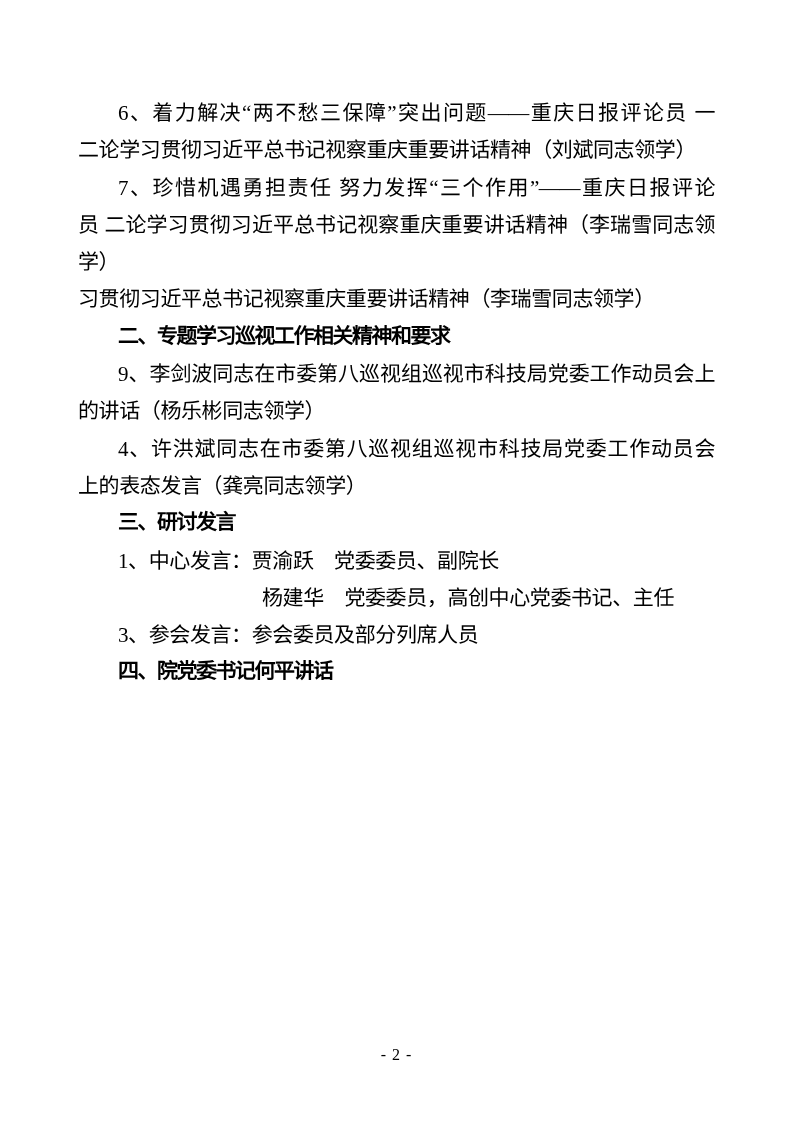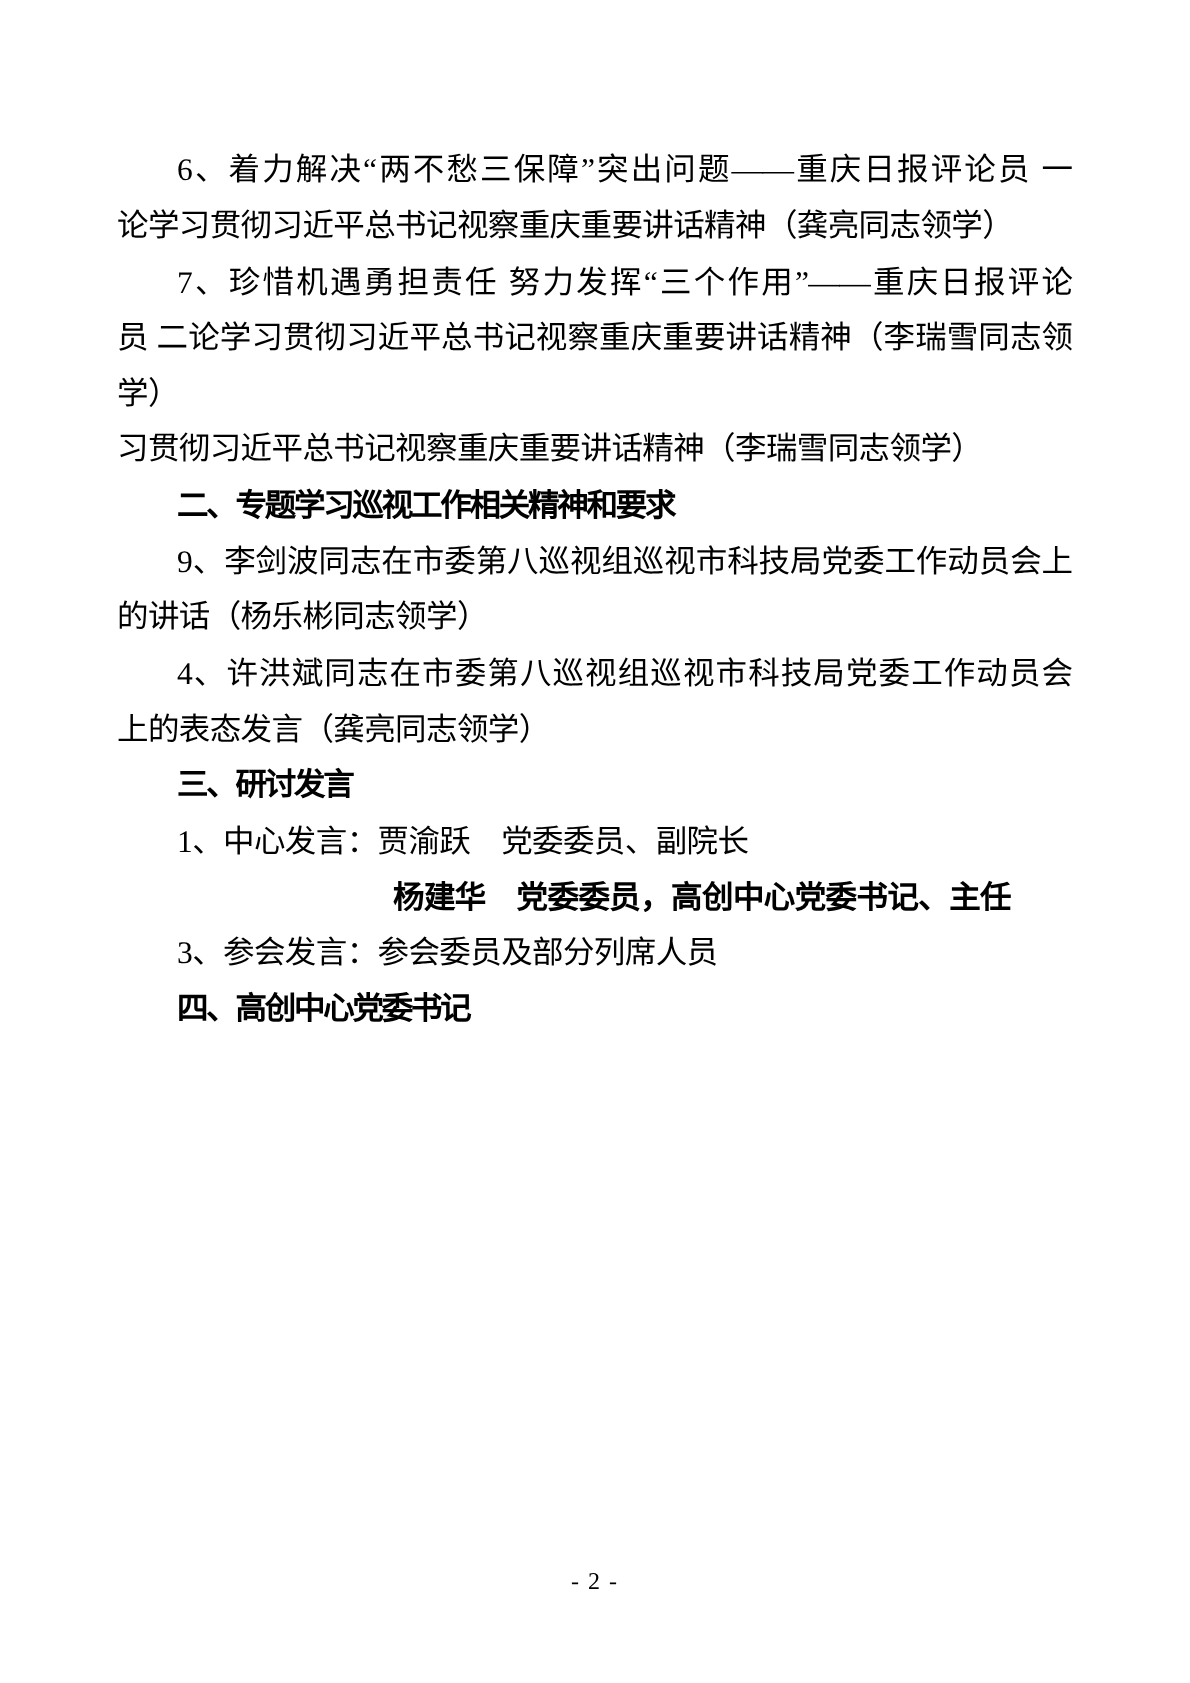--- a/index.html
+++ b/index.html
@@ -35,27 +35,26 @@
     padding: 0;
   }
   .line.indent {
     text-indent: 40px;
   }
   .line.stretch {
     text-align: justify;
     text-align-last: justify;
   }
   .block.heading .line {
-    font-family: Liberation Sans, sans-serif;
+    font-family: Liberation Mono, monospace;
     font-weight: 700;
     letter-spacing: -1.5px;
   }
   .line.speaker2 {
     padding-left: 184px;
-    font-weight: bold;
   }
   .footer {
     position: absolute;
     left: 0;
     right: 0;
     top: 1046px;
     text-align: center;
   }
   .pagenum {
     font-family: "Liberation Serif", "DejaVu Serif", serif;
@@ -65,21 +64,21 @@
   }
 </style>
 </head>
 <body>
 
 <div class="page">
   <div class="content">
 
     <div class="block">
       <div class="line indent stretch">6、着力解决“两不愁三保障”突出问题——重庆日报评论员 一</div>
-      <div class="line">论学习贯彻习近平总书记视察重庆重要讲话精神（龚亮同志领学）</div>
+      <div class="line">二论学习贯彻习近平总书记视察重庆重要讲话精神（刘斌同志领学）</div>
     </div>
 
     <div class="block">
       <div class="line indent stretch">7、珍惜机遇勇担责任 努力发挥“三个作用”——重庆日报评论</div>
       <div class="line stretch">员 二论学习贯彻习近平总书记视察重庆重要讲话精神（李瑞雪同志领</div>
       <div class="line">学）</div>
     </div>
 
     <div class="block">
       <div class="line">习贯彻习近平总书记视察重庆重要讲话精神（李瑞雪同志领学）</div>
@@ -110,21 +109,21 @@
 
     <div class="block">
       <div class="line speaker2">杨建华　党委委员，高创中心党委书记、主任</div>
     </div>
 
     <div class="block">
       <div class="line indent">3、参会发言：参会委员及部分列席人员</div>
     </div>
 
     <div class="block heading">
-      <div class="line indent">四、高创中心党委书记</div>
+      <div class="line indent">四、院党委书记何平讲话</div>
     </div>
 
   </div>
 
   <div class="footer">
     <span class="pagenum">- 2 -</span>
   </div>
 </div>
 
 </body></html>

